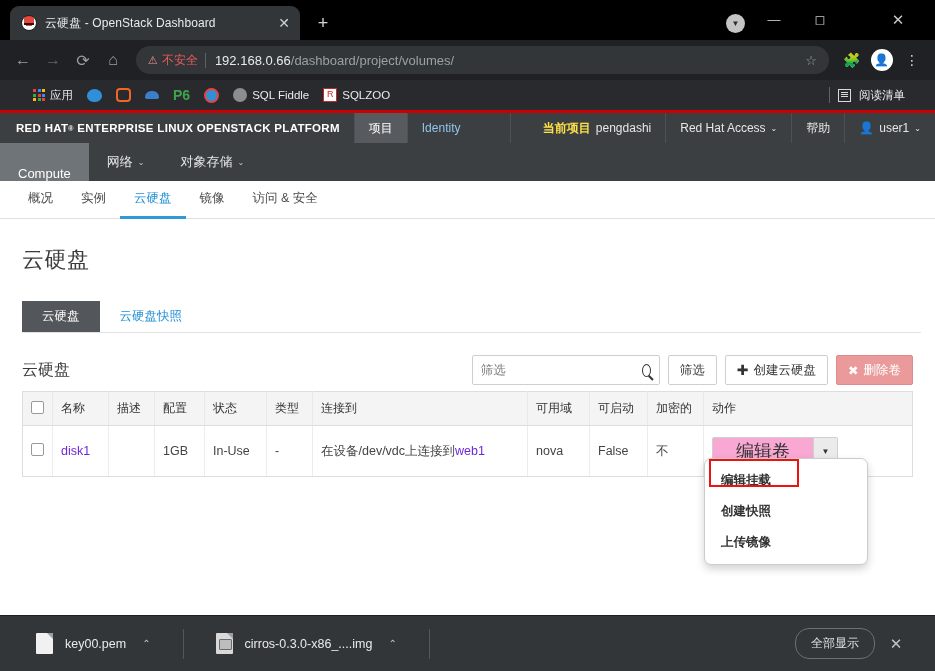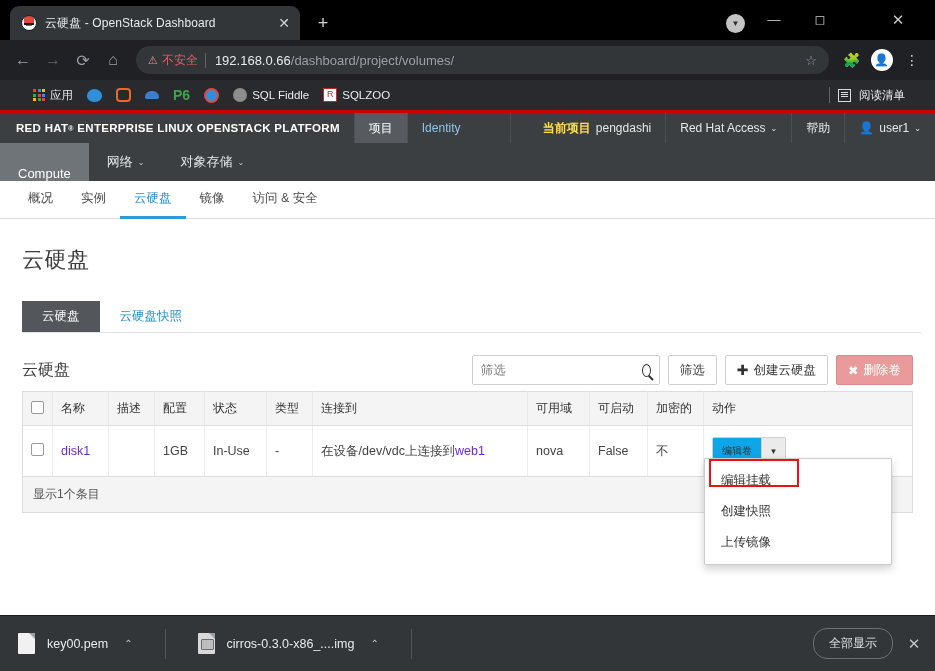--- a/index.html
+++ b/index.html
@@ -160,44 +160,44 @@
     font-size: 12.5px; color: #444; padding: 11px 8px; vertical-align: middle;
   }
   table.vol th:last-child, table.vol td:last-child { border-right: 0; }
   .lnk { color: #6d28d9; }
   .cb { width: 13px; height: 13px; border: 1px solid #999; background: #fff; display: inline-block; border-radius: 2px; }
   .tfoot { background: #f4f4f4; font-size: 12px; color: #555; padding: 9px 10px; border: 1px solid #dddddd; border-top: 0; }
 
   .actcell { position: relative; }
   .btngroup { display: inline-flex; }
   .btn-edit {
-    height: 28px; border: 1px solid #cfcfcf; background: #0ea5e9; font-size: 10px; color: #333;
-    display: flex; align-items: center; padding: 0 9px; border-radius: 2px 0 0 2px; font-family: inherit;
+    height: 28px; border: 1px solid #cfcfcf; background: #f9a8d4; font-size: 18px; color: #333;
+    display: flex; align-items: center; padding: 0 23px; border-radius: 2px 0 0 2px; font-family: inherit;
   }
   .btn-caret {
     height: 28px; width: 24px; border: 1px solid #cfcfcf; border-left: 0; background: #ebebeb;
     display: flex; align-items: center; justify-content: center; border-radius: 0 2px 2px 0;
     font-size: 8px; color: #333;
   }
   .dropmenu {
-    position: absolute; left: 0; top: 32px; width: 188px; background: #ffffff;
-    border: 1px solid #cccccc; border-radius: 1px; box-shadow: 0 4px 9px rgba(0,0,0,.18);
-    padding: 6px 0; z-index: 30;
+    position: absolute; left: 0; top: 32px; width: 164px; background: #ffffff;
+    border: 1px solid #cccccc; border-radius: 7px; box-shadow: 0 4px 9px rgba(0,0,0,.18);
+    padding: 6px 0; z-index: 30; font-weight: bold;
   }
   .dropitem { font-size: 12.5px; color: #333; padding: 7px 16px; white-space: nowrap; }
   .annot-box {
     position: absolute; left: 5px; top: 33px; width: 90px; height: 28px;
     border: 2.5px solid #ee1111; z-index: 40; pointer-events: none;
   }
 
   
   .dlbar {
     position: absolute; left: 0; bottom: 0; width: 935px; height: 56px;
     background: #323639; border-top: 1px solid #1e1f21; display: flex; align-items: center;
-    padding: 0 2px; gap: 16px;
+    padding: 0 20px; gap: 16px;
   }
   .dlitem { display: flex; align-items: center; gap: 12px; padding: 0 16px; height: 42px; }
   .dl-file {
     width: 17px; height: 21px; background: #f1f1f1; border-radius: 1px; position: relative; flex: 0 0 17px;
   }
   .dl-file::after {
     content: ""; position: absolute; right: 0; top: 0; border-width: 0 6px 6px 0;
     border-style: solid; border-color: transparent #9aa0a6 transparent transparent;
   }
   .dl-file.img { background: #d9d9d9; }
@@ -437,21 +437,20 @@
                 <div class="dropmenu">
                   <div class="dropitem">编辑挂载</div>
                   <div class="dropitem">创建快照</div>
                   <div class="dropitem">上传镜像</div>
                 </div>
                 <div class="annot-box"></div>
               </td>
             </tr>
           </tbody>
         </table>
-        <div class="tfoot">显示1个条目</div>
       </div>
     </div>
   </div>
 
   <div class="dlbar">
     <div class="dlitem">
       <span class="dl-file"></span>
       <span class="dl-name">key00.pem</span>
       <span class="dl-caret">⌃</span>
     </div>

